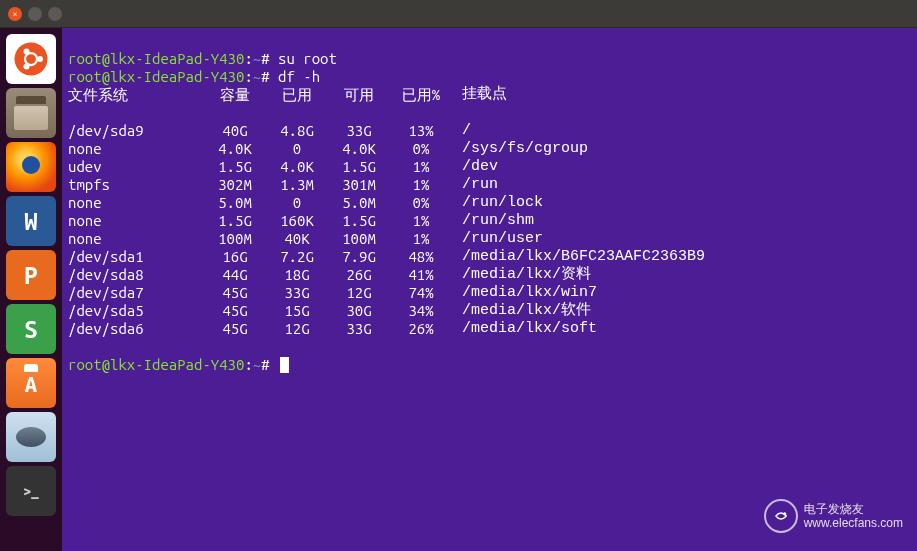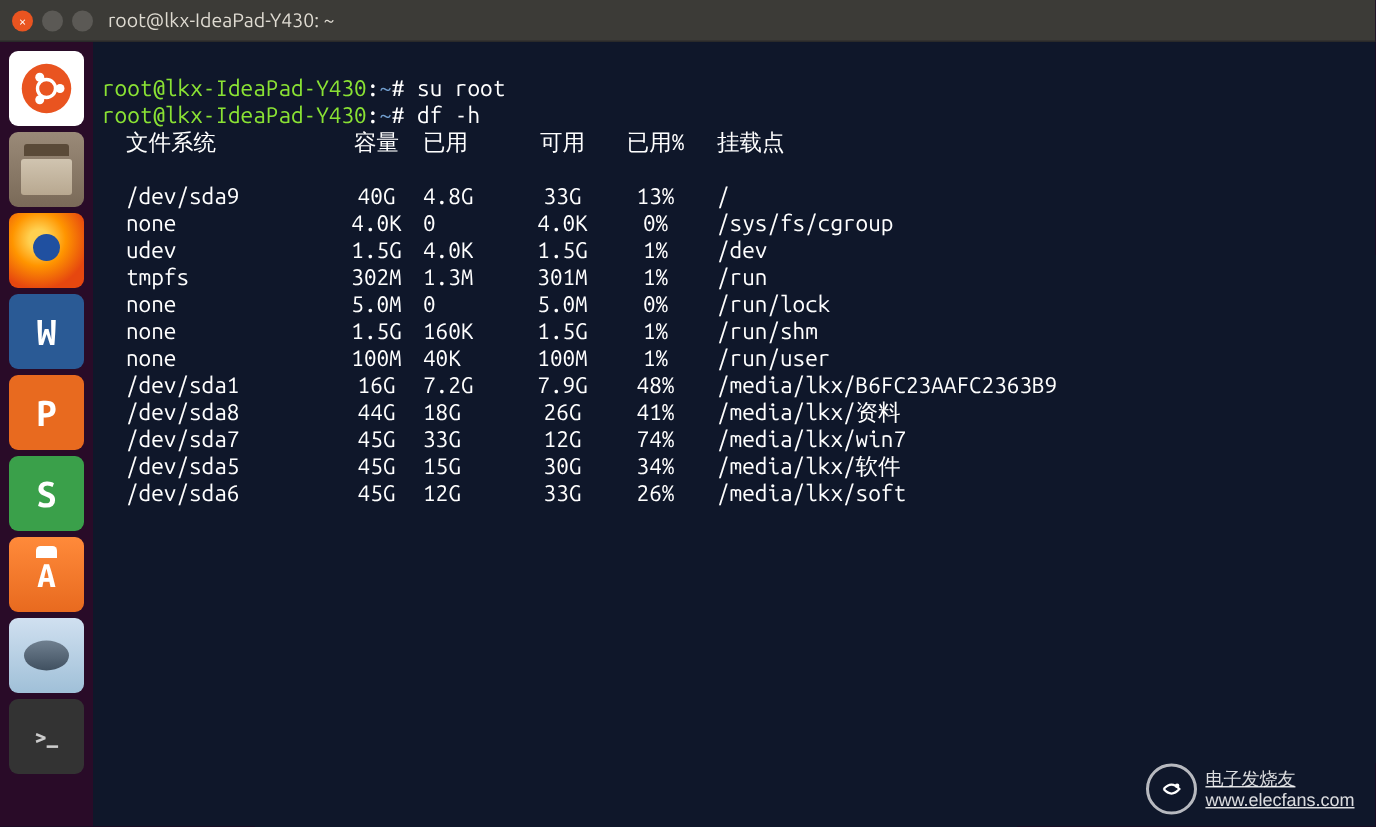--- a/index.html
+++ b/index.html
@@ -75,73 +75,71 @@
     .wps-p { background: #e86a1f; color: #fff; }
     .wps-s { background: #3aa04a; color: #fff; }
     .software-icon { background: linear-gradient(#ff8a3a, #e86a1f); }
     .software-icon::before { content: "A"; color: #fff; font-size: 22px; }
     .software-icon::after { content: ""; position: absolute; top: 6px; width: 14px; height: 8px; background: #fff; border-radius: 3px 3px 0 0; }
     .disk-icon { background: linear-gradient(#d0e0f0, #a0c0d8); }
     .disk-icon::before { content: ""; width: 30px; height: 20px; border-radius: 50%; background: linear-gradient(#708090, #405060); }
     .terminal-icon { background: #333; color: #ccc; font-size: 14px; }
     .terminal {
       flex: 1;
-      background: #0f172a;
+      background: #4c1d95;
       color: #ffffff;
       padding: 4px 6px;
       font-size: 15px;
       line-height: 18px;
       white-space: pre;
       overflow: hidden;
     }
     .prompt-user { color: #8ae234; }
     .prompt-path { color: #729fcf; }
     .df-row { display: flex; }
-    .c0 { width: 136px; text-align: left; margin-left: 16px; }
+    .c0 { width: 136px; text-align: left; }
     .c1 { width: 62px; text-align: center; }
-    .c2 { width: 62px; text-align: left; }
+    .c2 { width: 62px; text-align: center; }
     .c3 { width: 62px; text-align: center; }
     .c4 { width: 62px; text-align: center; }
-    .c5 { padding-left: 10px; text-align: left; }
+    .c5 { padding-left: 10px; text-align: left; font-family: Liberation Mono, monospace; }
     .cursor {
       display: inline-block;
       width: 9px;
       height: 16px;
       background: #fff;
       vertical-align: text-bottom;
       margin-left: 2px;
     }
     .watermark {
       position: absolute;
       right: 14px;
-      bottom: 8px;
+      bottom: 18px;
       color: rgba(255,255,255,0.85);
       font-size: 12px;
       font-family: sans-serif;
       display: flex;
       align-items: center;
       gap: 6px;
-      text-decoration: underline;
     }
     .wm-circle {
       width: 34px; height: 34px; border: 2px solid rgba(255,255,255,0.7);
       border-radius: 50%; display: flex; align-items: center; justify-content: center;
     }
     .wm-text { display: flex; flex-direction: column; line-height: 14px; }
   </style>
 </head>
 <body>
 
 <div class="titlebar">
   <div class="window-controls">
     <div class="ctrl close">×</div>
     <div class="ctrl min"></div>
     <div class="ctrl max"></div>
   </div>
-  <span>root@lkx-IdeaPad-Y430: ~</span>
 </div>
 
 <div class="main">
   <div class="launcher">
     <div class="launcher-item ubuntu-logo">
       <svg viewBox="0 0 48 48">
           <circle cx="24" cy="24" r="22" fill="#e95420"></circle>
           <circle cx="24" cy="24" r="8" fill="none" stroke="#fff" stroke-width="3"></circle>
           <circle cx="36" cy="24" r="4" fill="#fff"></circle>
           <circle cx="18" cy="14" r="4" fill="#fff"></circle>
@@ -156,20 +154,21 @@
     <div class="launcher-item software-icon"></div>
     <div class="launcher-item disk-icon"></div>
     <div class="launcher-item terminal-icon">&gt;_</div>
   </div>
 
   <div class="terminal">
 <span><span class="prompt-user">root@lkx-IdeaPad-Y430</span><span>:</span><span class="prompt-path">~</span><span>#</span> <span>su root</span></span>
 <span><span class="prompt-user">root@lkx-IdeaPad-Y430</span><span>:</span><span class="prompt-path">~</span><span>#</span> <span>df -h</span></span>
 <div class="df-row"><span class="c0">文件系统</span><span class="c1">容量</span><span class="c2">已用</span><span class="c3">可用</span><span class="c4">已用%</span><span class="c5">挂载点</span></div>
 <div id="df-body"><div class="df-row"><span class="c0">/dev/sda9</span><span class="c1">40G</span><span class="c2">4.8G</span><span class="c3">33G</span><span class="c4">13%</span><span class="c5">/</span></div><div class="df-row"><span class="c0">none</span><span class="c1">4.0K</span><span class="c2">0</span><span class="c3">4.0K</span><span class="c4">0%</span><span class="c5">/sys/fs/cgroup</span></div><div class="df-row"><span class="c0">udev</span><span class="c1">1.5G</span><span class="c2">4.0K</span><span class="c3">1.5G</span><span class="c4">1%</span><span class="c5">/dev</span></div><div class="df-row"><span class="c0">tmpfs</span><span class="c1">302M</span><span class="c2">1.3M</span><span class="c3">301M</span><span class="c4">1%</span><span class="c5">/run</span></div><div class="df-row"><span class="c0">none</span><span class="c1">5.0M</span><span class="c2">0</span><span class="c3">5.0M</span><span class="c4">0%</span><span class="c5">/run/lock</span></div><div class="df-row"><span class="c0">none</span><span class="c1">1.5G</span><span class="c2">160K</span><span class="c3">1.5G</span><span class="c4">1%</span><span class="c5">/run/shm</span></div><div class="df-row"><span class="c0">none</span><span class="c1">100M</span><span class="c2">40K</span><span class="c3">100M</span><span class="c4">1%</span><span class="c5">/run/user</span></div><div class="df-row"><span class="c0">/dev/sda1</span><span class="c1">16G</span><span class="c2">7.2G</span><span class="c3">7.9G</span><span class="c4">48%</span><span class="c5">/media/lkx/B6FC23AAFC2363B9</span></div><div class="df-row"><span class="c0">/dev/sda8</span><span class="c1">44G</span><span class="c2">18G</span><span class="c3">26G</span><span class="c4">41%</span><span class="c5">/media/lkx/资料</span></div><div class="df-row"><span class="c0">/dev/sda7</span><span class="c1">45G</span><span class="c2">33G</span><span class="c3">12G</span><span class="c4">74%</span><span class="c5">/media/lkx/win7</span></div><div class="df-row"><span class="c0">/dev/sda5</span><span class="c1">45G</span><span class="c2">15G</span><span class="c3">30G</span><span class="c4">34%</span><span class="c5">/media/lkx/软件</span></div><div class="df-row"><span class="c0">/dev/sda6</span><span class="c1">45G</span><span class="c2">12G</span><span class="c3">33G</span><span class="c4">26%</span><span class="c5">/media/lkx/soft</span></div></div>
+<span><span class="prompt-user">root@lkx-IdeaPad-Y430</span><span>:</span><span class="prompt-path">~</span><span>#</span> <span class="cursor"></span></span>
   </div>
 </div>
 
 <div class="watermark">
   <div class="wm-circle">
     <svg width="18" height="18" viewBox="0 0 24 24">
         <path d="M5 12 Q12 4 19 12 Q12 20 5 12" fill="none" stroke="#fff" stroke-width="2"></path>
         <circle cx="17" cy="9" r="2" fill="#fff"></circle>
       </svg>
   </div>

